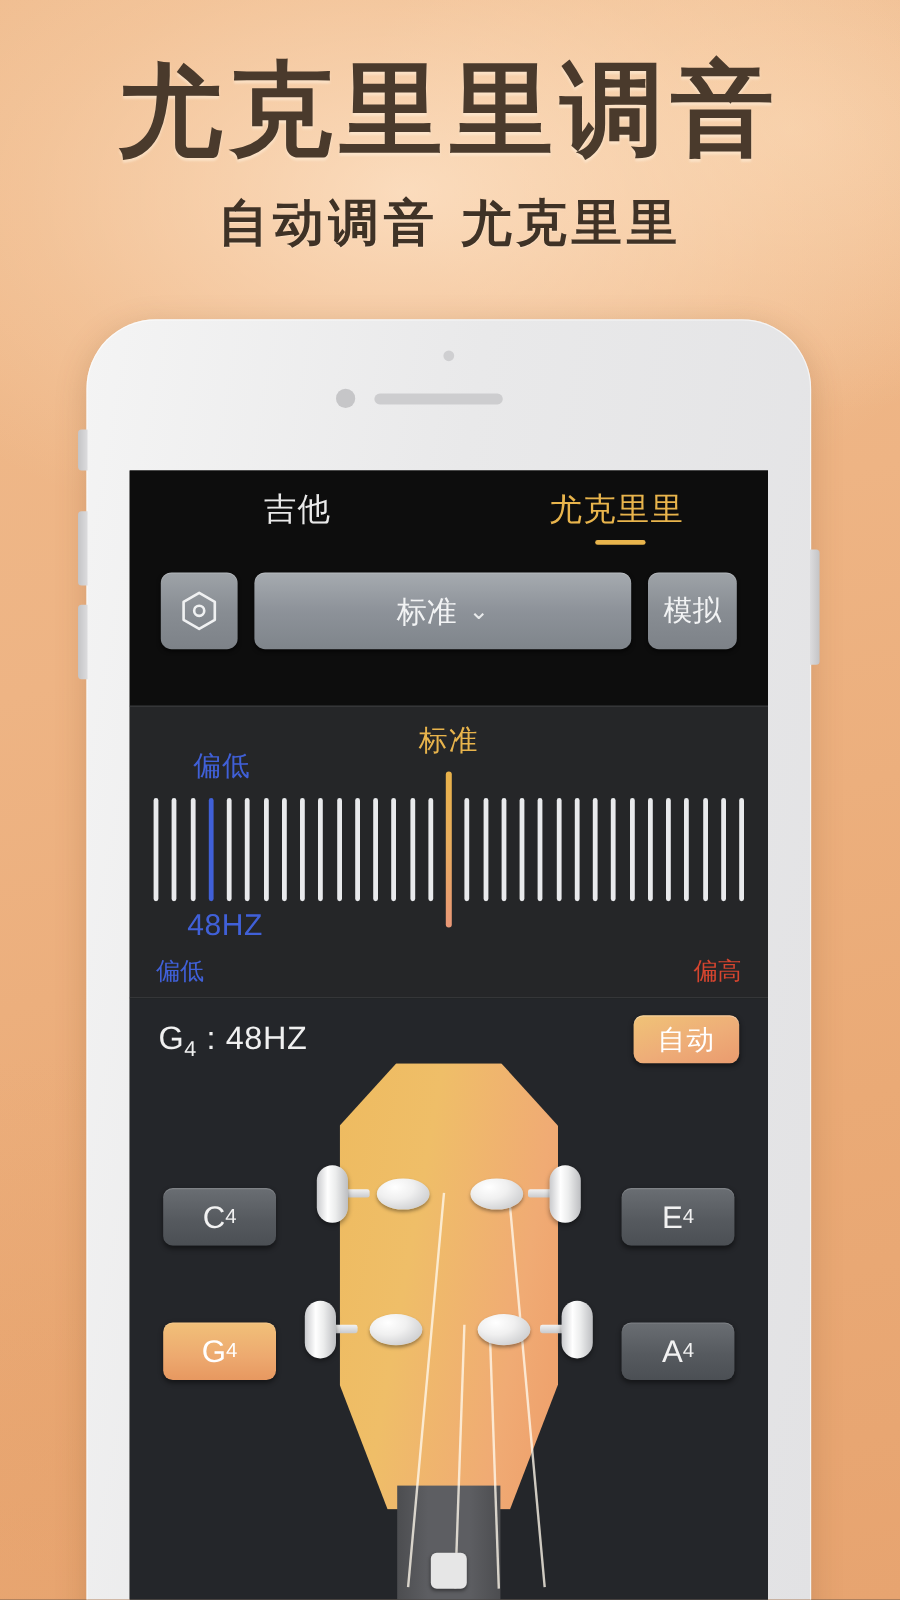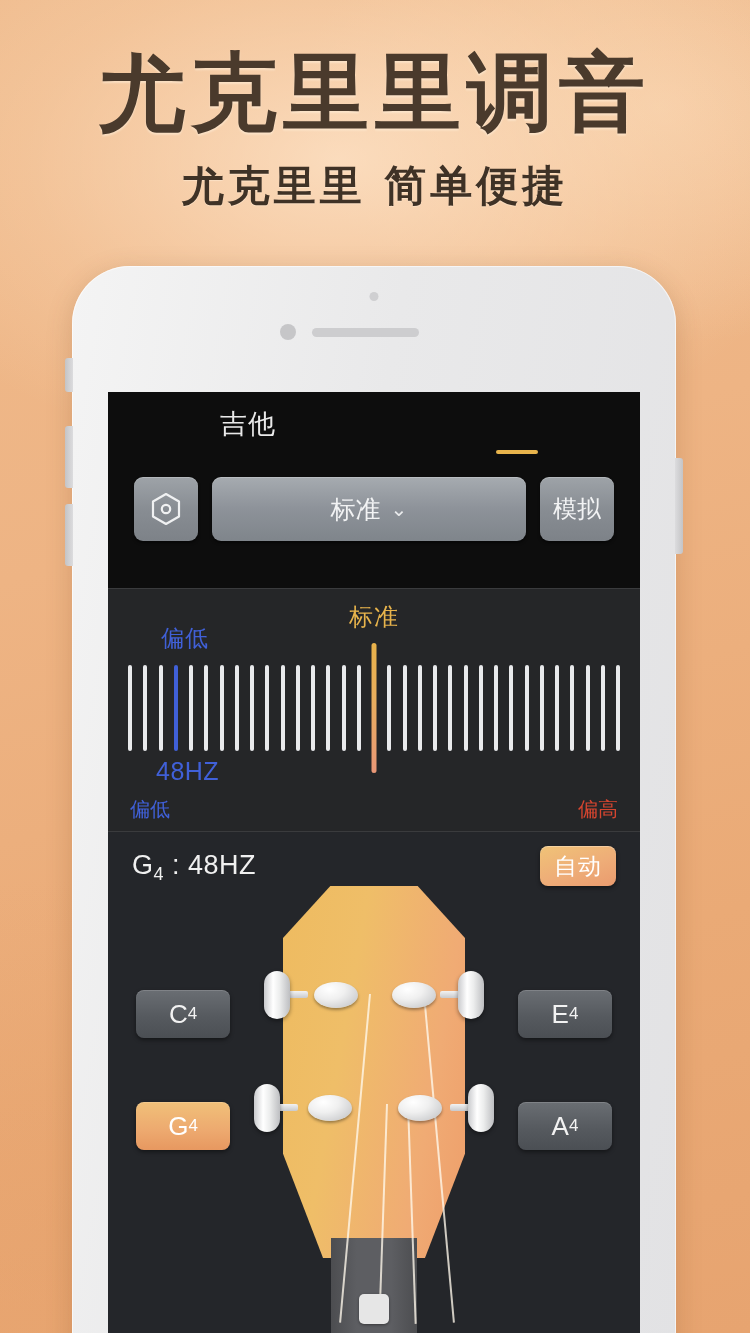--- a/index.html
+++ b/index.html
@@ -209,21 +209,21 @@
     overflow:hidden;
   }
   #note-readout {
     position:absolute; left: 24px; top: 18px;
     font-size: 27px; color:#f0f0f0; letter-spacing:0.5px;
     z-index: 6;
   }
   #note-readout sub { font-size: 18px; }
   #btn-auto {
     position:absolute; right: 24px; top: 14px;
-    width: 76px; height: 40px;
+    width: 88px; height: 40px;
     border-radius: 8px;
     background: linear-gradient(160deg,#f0c377 0%, #eead78 55%, #ea9b6e 100%);
     box-shadow: 0 2px 4px rgba(0,0,0,0.45), inset 0 1px 0 rgba(255,255,255,0.3);
     display:flex; align-items:center; justify-content:center;
     color:#fff; font-size:23px; letter-spacing:1px;
     z-index: 6;
   }
 
   
   #headstock-wrap {
@@ -304,40 +304,41 @@
   #note-E4 { right: 28px; top: 104px; }
   #note-A4 { right: 28px; top: 216px; }
 </style>
 </head>
 <body>
 
 <div id="bg"></div>
 
 <div id="header">
   <div id="title">尤克里里调音</div>
-  <div id="subtitle">尤克里里 简单便捷</div>
+  <div id="subtitle">自动调音 尤克里里</div>
 </div>
 
 <div id="phone">
 
   <div class="side-btn" id="btn-silent"></div>
   <div class="side-btn" id="btn-volup"></div>
   <div class="side-btn" id="btn-voldn"></div>
   <div class="side-btn" id="btn-power"></div>
 
   <div id="cam"></div>
   <div id="sensor"></div>
   <div id="speaker"></div>
 
   <div id="screen">
 
     <div id="topbar">
 
       <div id="tabs">
         <div class="tab" id="tab-guitar">吉他</div>
+        <div class="tab" id="tab-ukulele">尤克里里</div>
         <div id="tab-ukulele-underline"></div>
       </div>
 
       <div id="controls">
         <div class="ctl" id="btn-hex">
           <svg width="38" height="38" viewBox="0 0 38 38">
             <polygon points="19,4 32,11.5 32,26.5 19,34 6,26.5 6,11.5" fill="none" stroke="#f0f1f2" stroke-width="2.2" stroke-linejoin="round"></polygon>
             <circle cx="19" cy="19" r="4.2" fill="none" stroke="#f0f1f2" stroke-width="2.2"></circle>
           </svg>
         </div>

